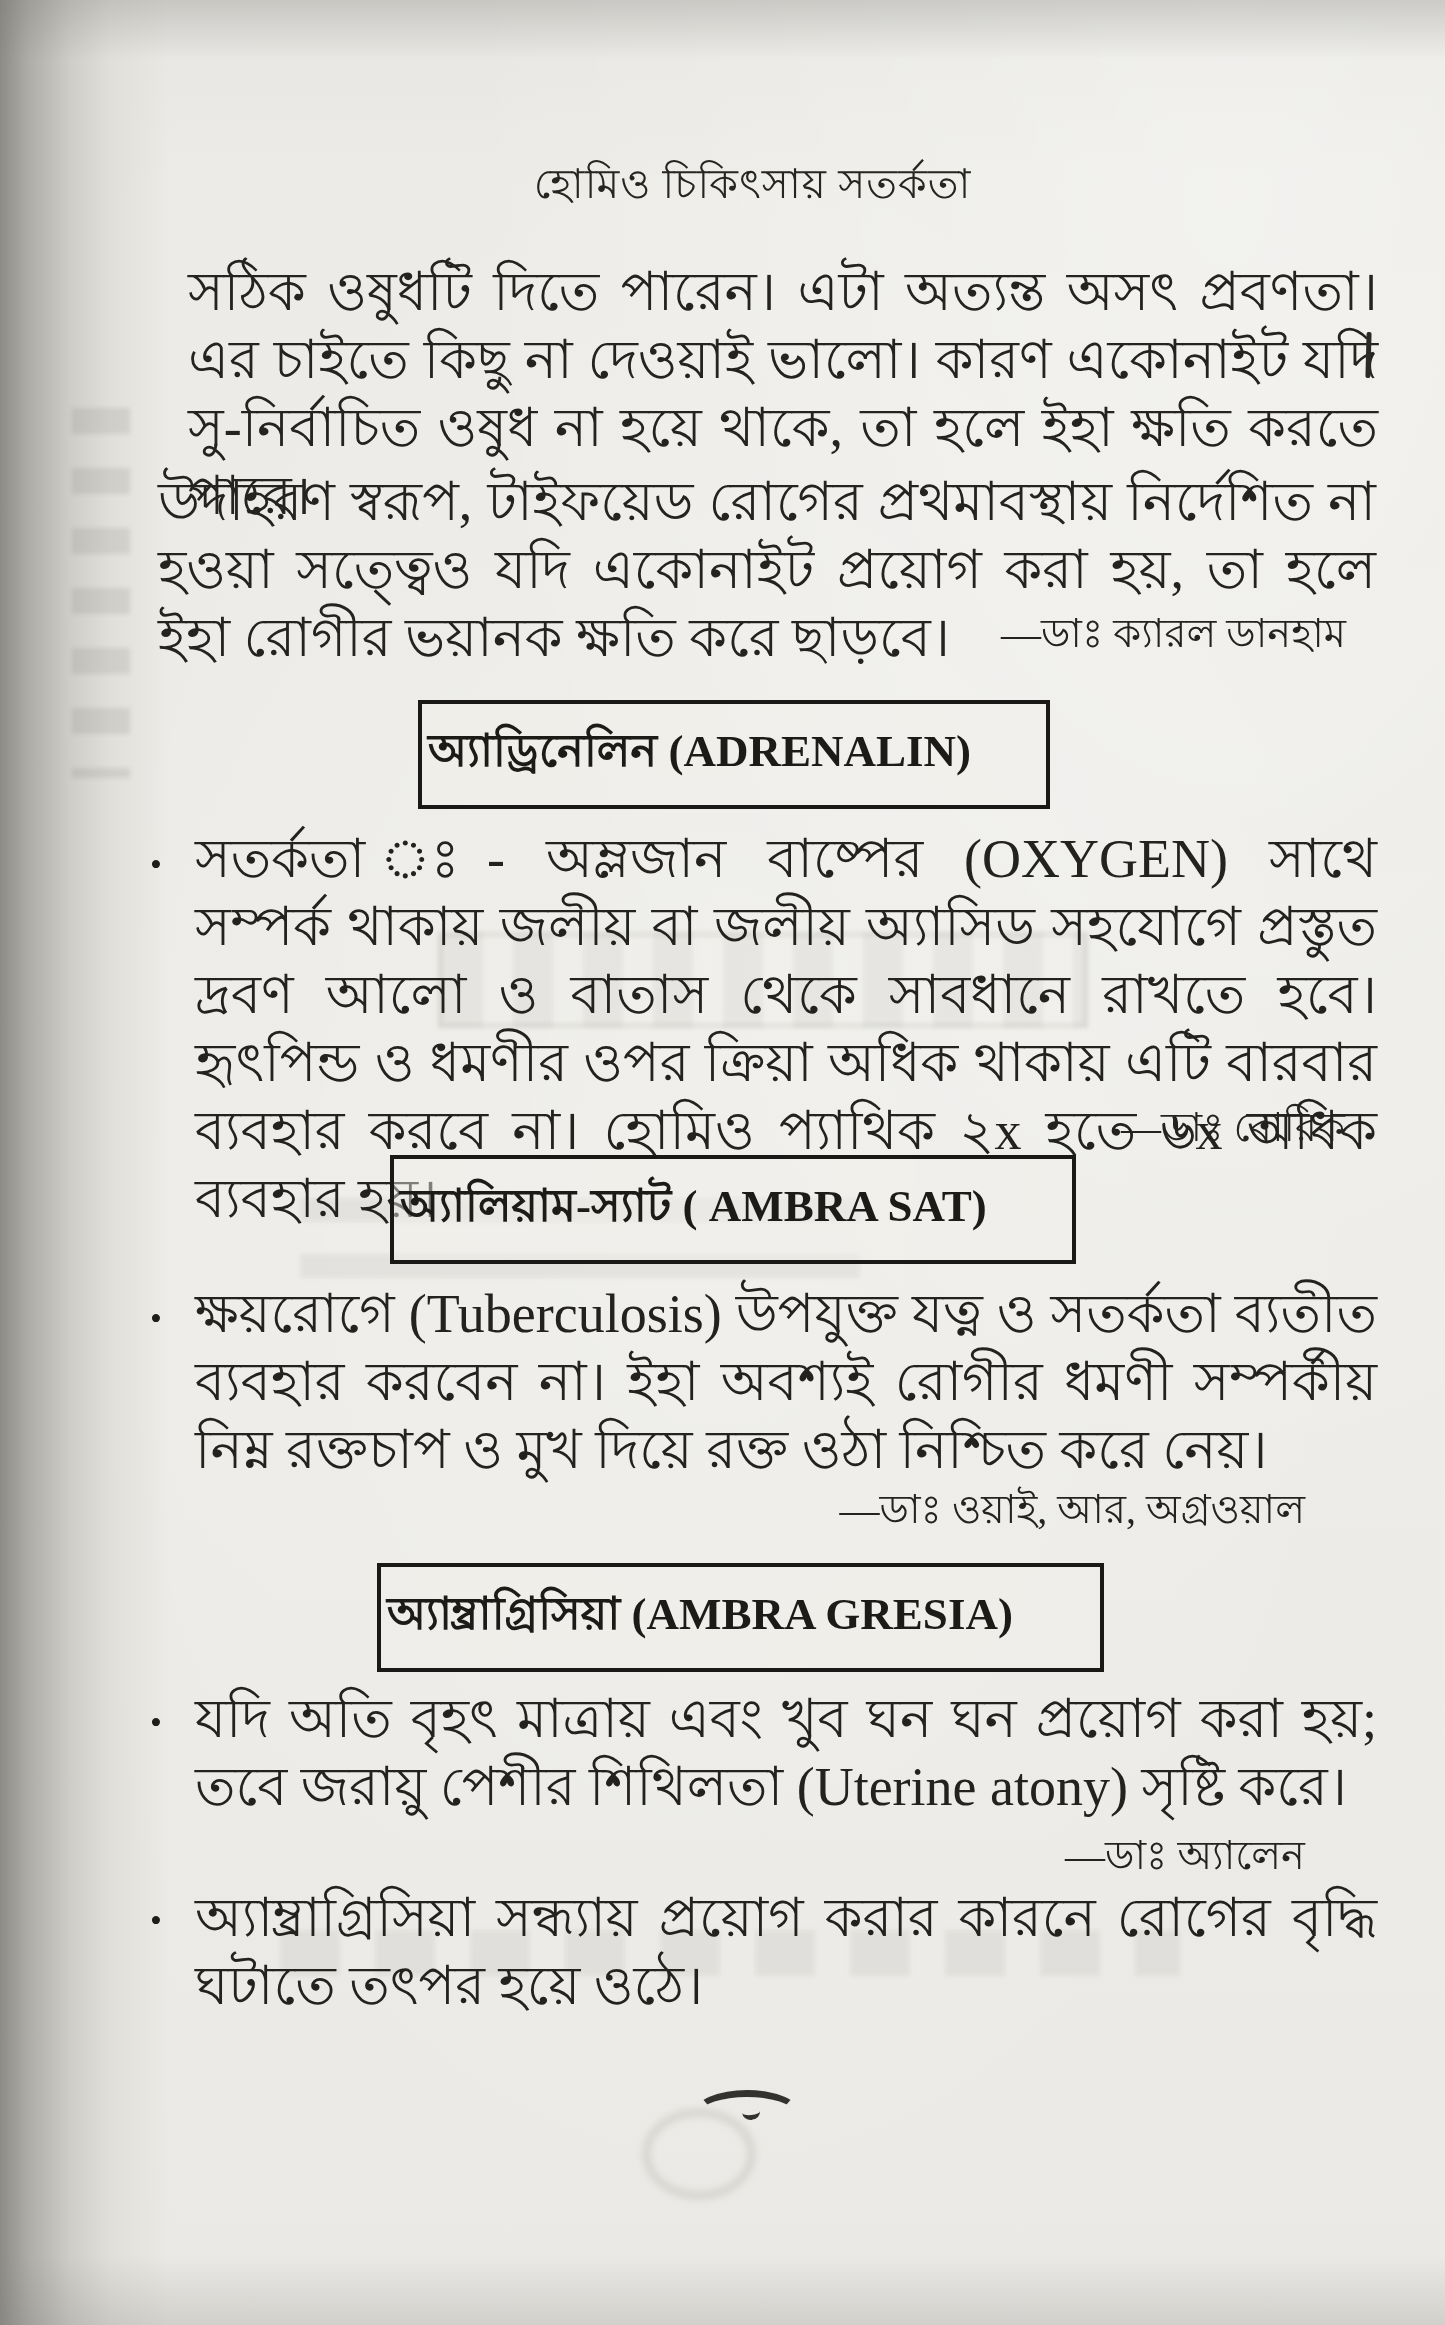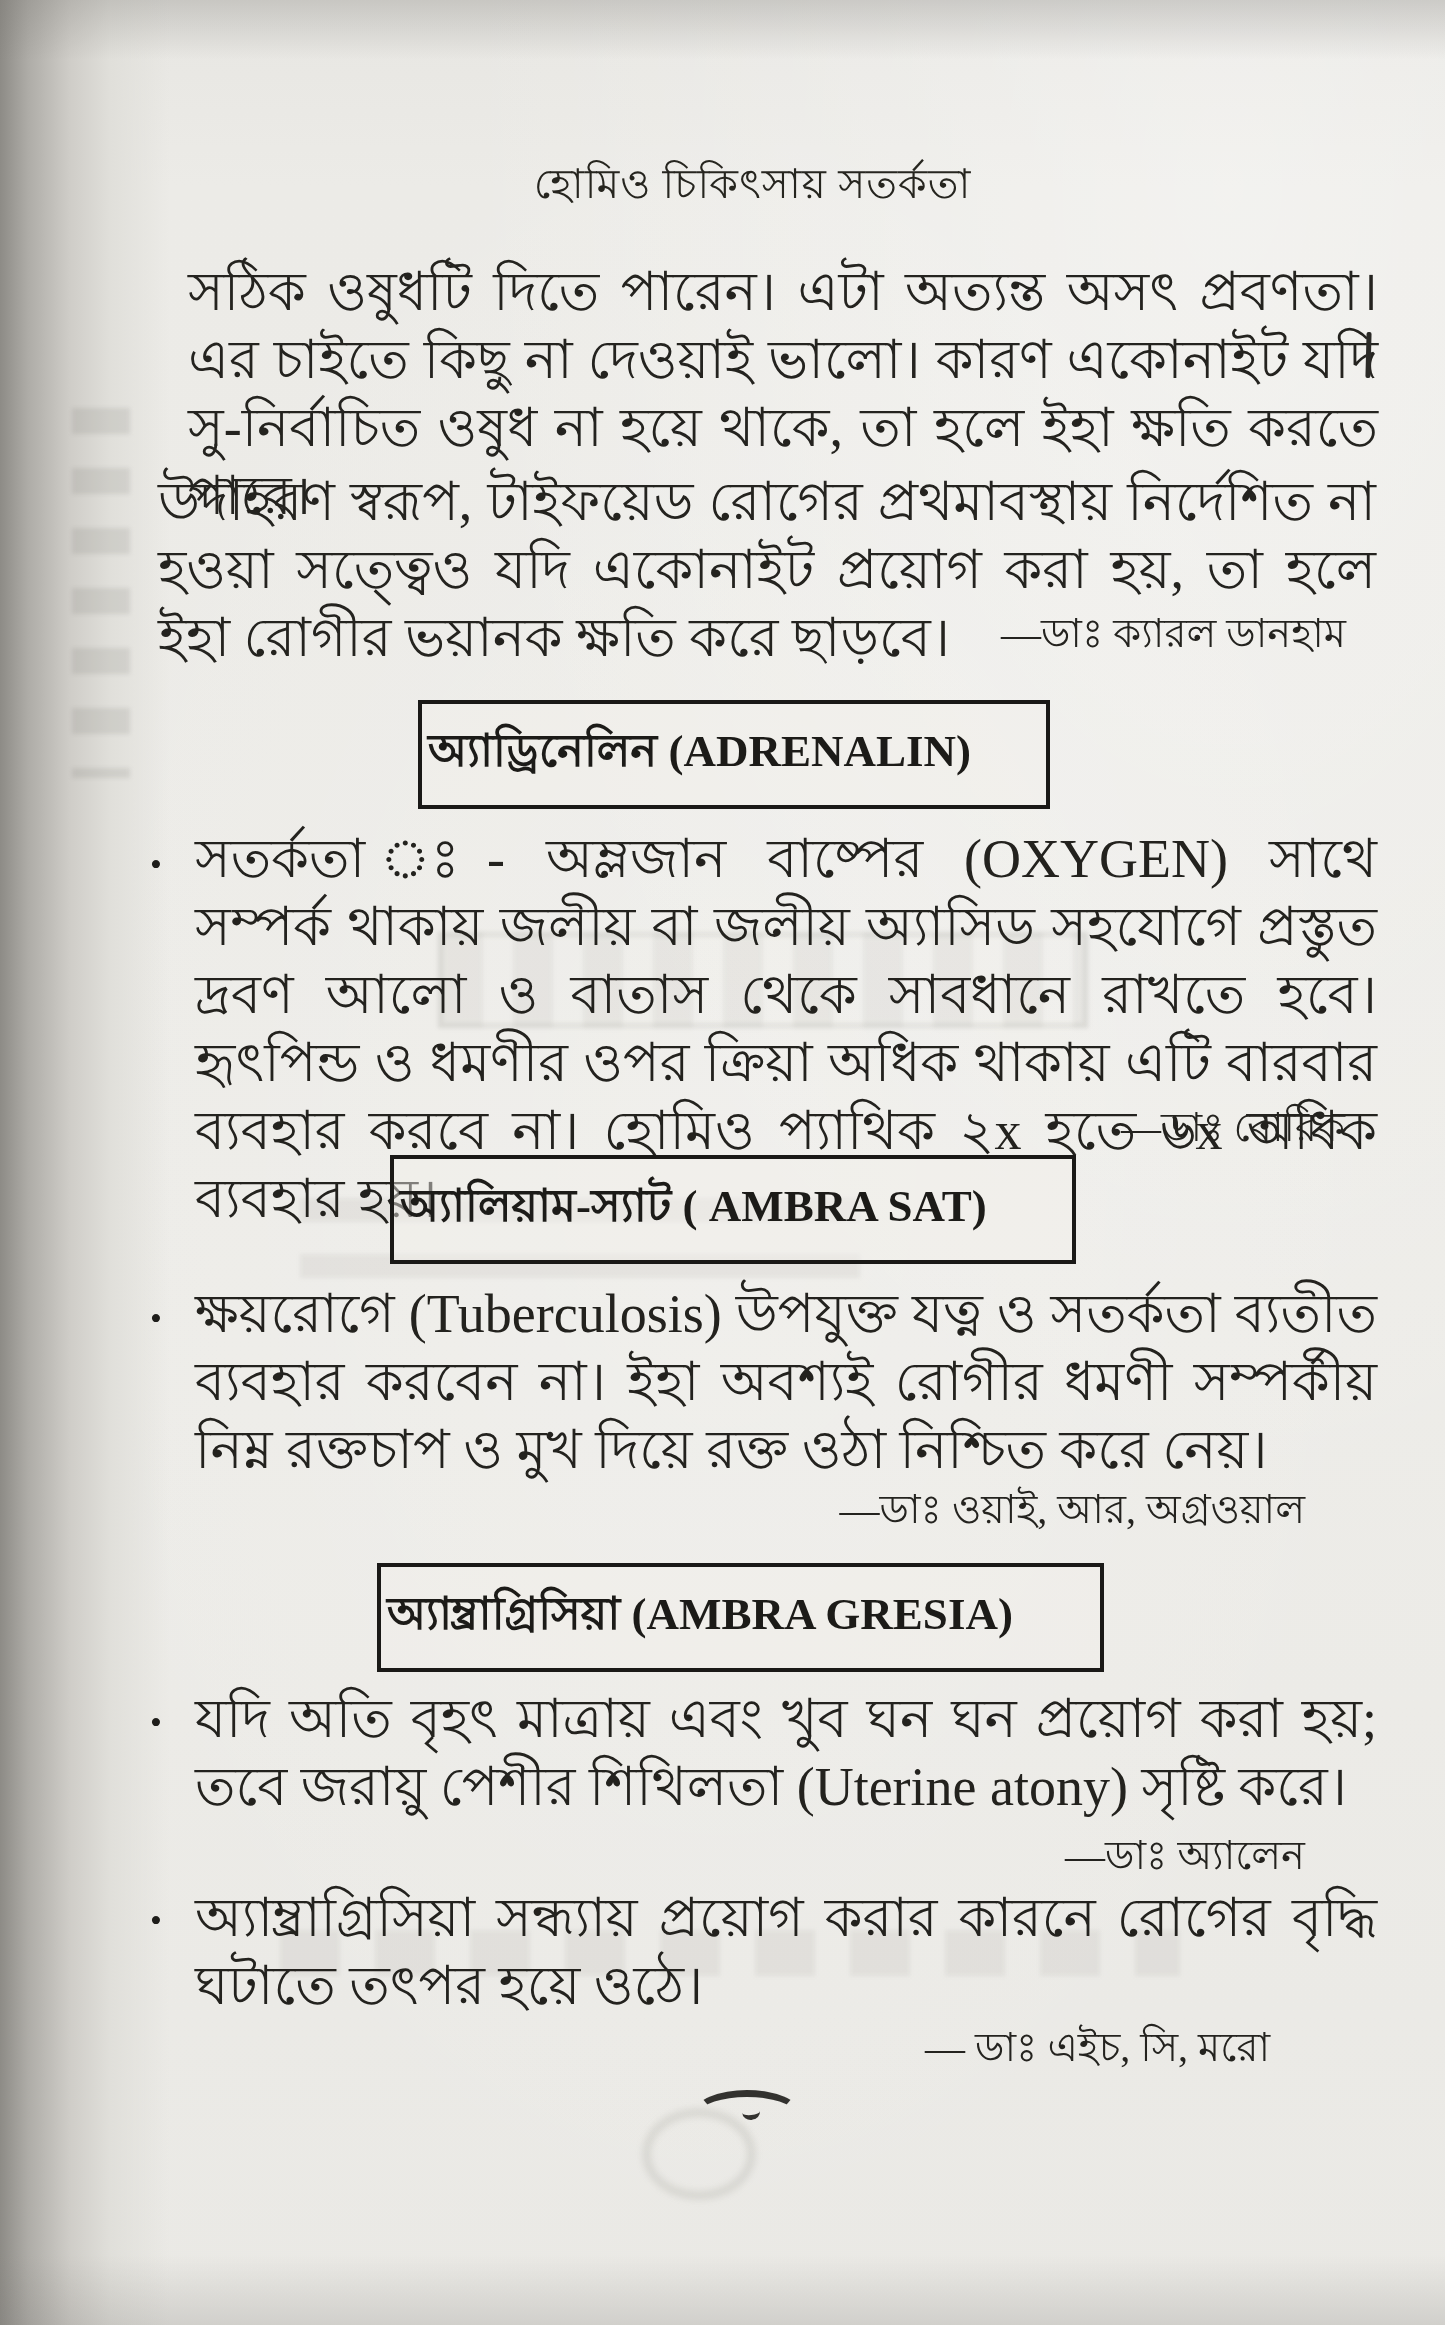--- a/index.html
+++ b/index.html
@@ -144,19 +144,18 @@
   <div class="body-para sec-body sb-2">ক্ষয়রোগে (Tuberculosis) উপযুক্ত যত্ন ও সতর্কতা ব্যতীত ব্যবহার করবেন না। ইহা অবশ্যই রোগীর ধমণী সম্পর্কীয় নিম্ন রক্তচাপ ও মুখ দিয়ে রক্ত ওঠা নিশ্চিত করে নেয়।</div>
   <div class="attribution att-3">—ডাঃ  ওয়াই, আর, অগ্রওয়াল</div>
 
   <div class="med-box box-3">অ্যাম্ব্রাগ্রিসিয়া (AMBRA GRESIA)</div>
   <span class="bullet bl-3">•</span>
   <div class="body-para sec-body sb-3">যদি অতি বৃহৎ মাত্রায় এবং খুব ঘন ঘন প্রয়োগ করা হয়; তবে জরায়ু পেশীর শিথিলতা (Uterine atony) সৃষ্টি করে।</div>
   <div class="attribution att-4">—ডাঃ অ্যালেন</div>
 
   <span class="bullet bl-4">•</span>
   <div class="body-para sec-body sb-4">অ্যাম্ব্রাগ্রিসিয়া সন্ধ্যায়  প্রয়োগ করার কারনে রোগের বৃদ্ধি ঘটাতে তৎপর হয়ে ওঠে।</div>
-  <div class="attribution att-5">— ডাঃ এইচ, সি, মরো</div>
 
   <div class="ornament-arc"></div>
   <div class="ornament-tick"></div>
   <div class="ornament-ghost-circle"></div>
 
 </div>
 
 </body></html>

